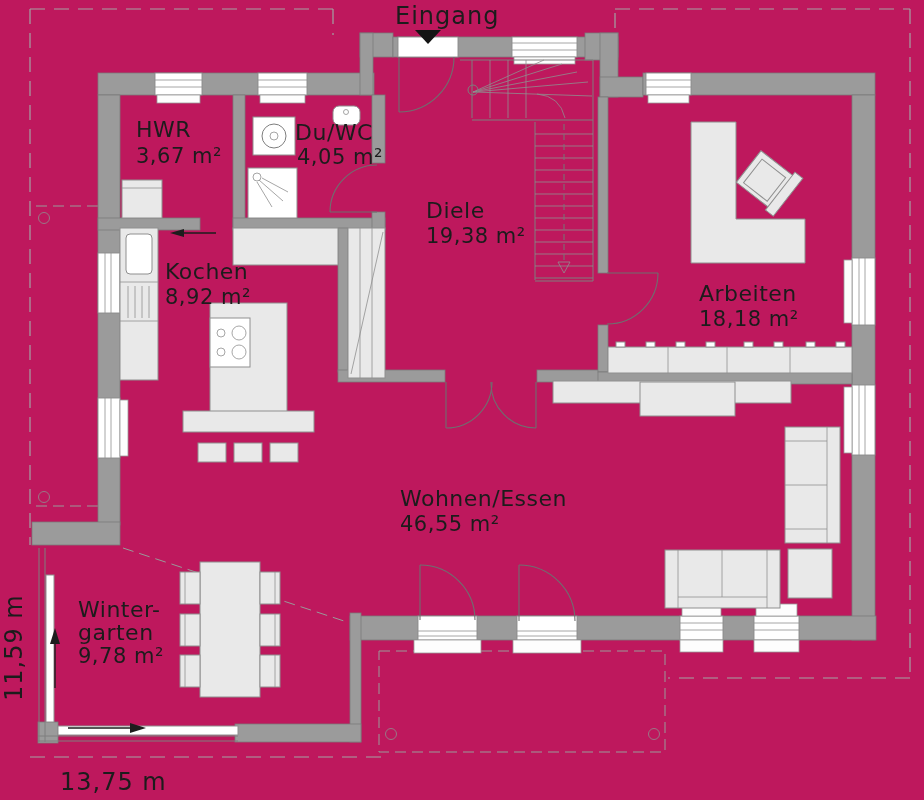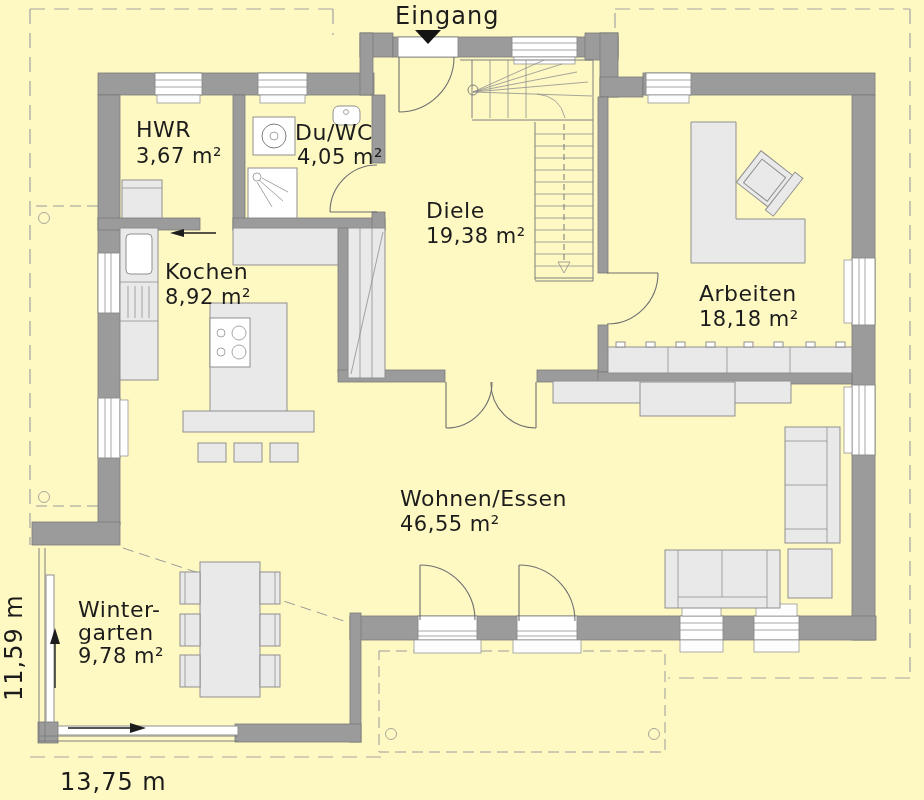--- a/index.html
+++ b/index.html
@@ -1,16 +1,16 @@
 <!DOCTYPE html>
 <html><head>
 <meta charset="utf-8">
 <style>
   html,body{margin:0;padding:0;background:#fff;}
-  .stage{width:924px;height:800px;position:relative;background:#fef9c3;overflow:hidden;}
+  .stage{width:924px;height:800px;position:relative;background:#be185d;overflow:hidden;}
   svg{display:block;}
   .wall{fill:#9b9b9b;stroke:#7a7a7a;stroke-width:.8;}
   .win{fill:#fff;stroke:#8a8a8a;stroke-width:.9;}
   .sill{fill:#fdfdfd;stroke:#9a9a9a;stroke-width:.8;}
   .furn{fill:#e9e9e9;stroke:#8f8f8f;stroke-width:1;}
   .white{fill:#fff;stroke:#8f8f8f;stroke-width:1;}
   .thin{fill:none;stroke:#7e7e7e;stroke-width:1;}
   .thin2{fill:none;stroke:#8f8f8f;stroke-width:.8;}
   .door{fill:none;stroke:#6f6f6f;stroke-width:1.1;}
   .dash{fill:none;stroke:#a3a3a3;stroke-width:1.2;stroke-dasharray:15 9;}

